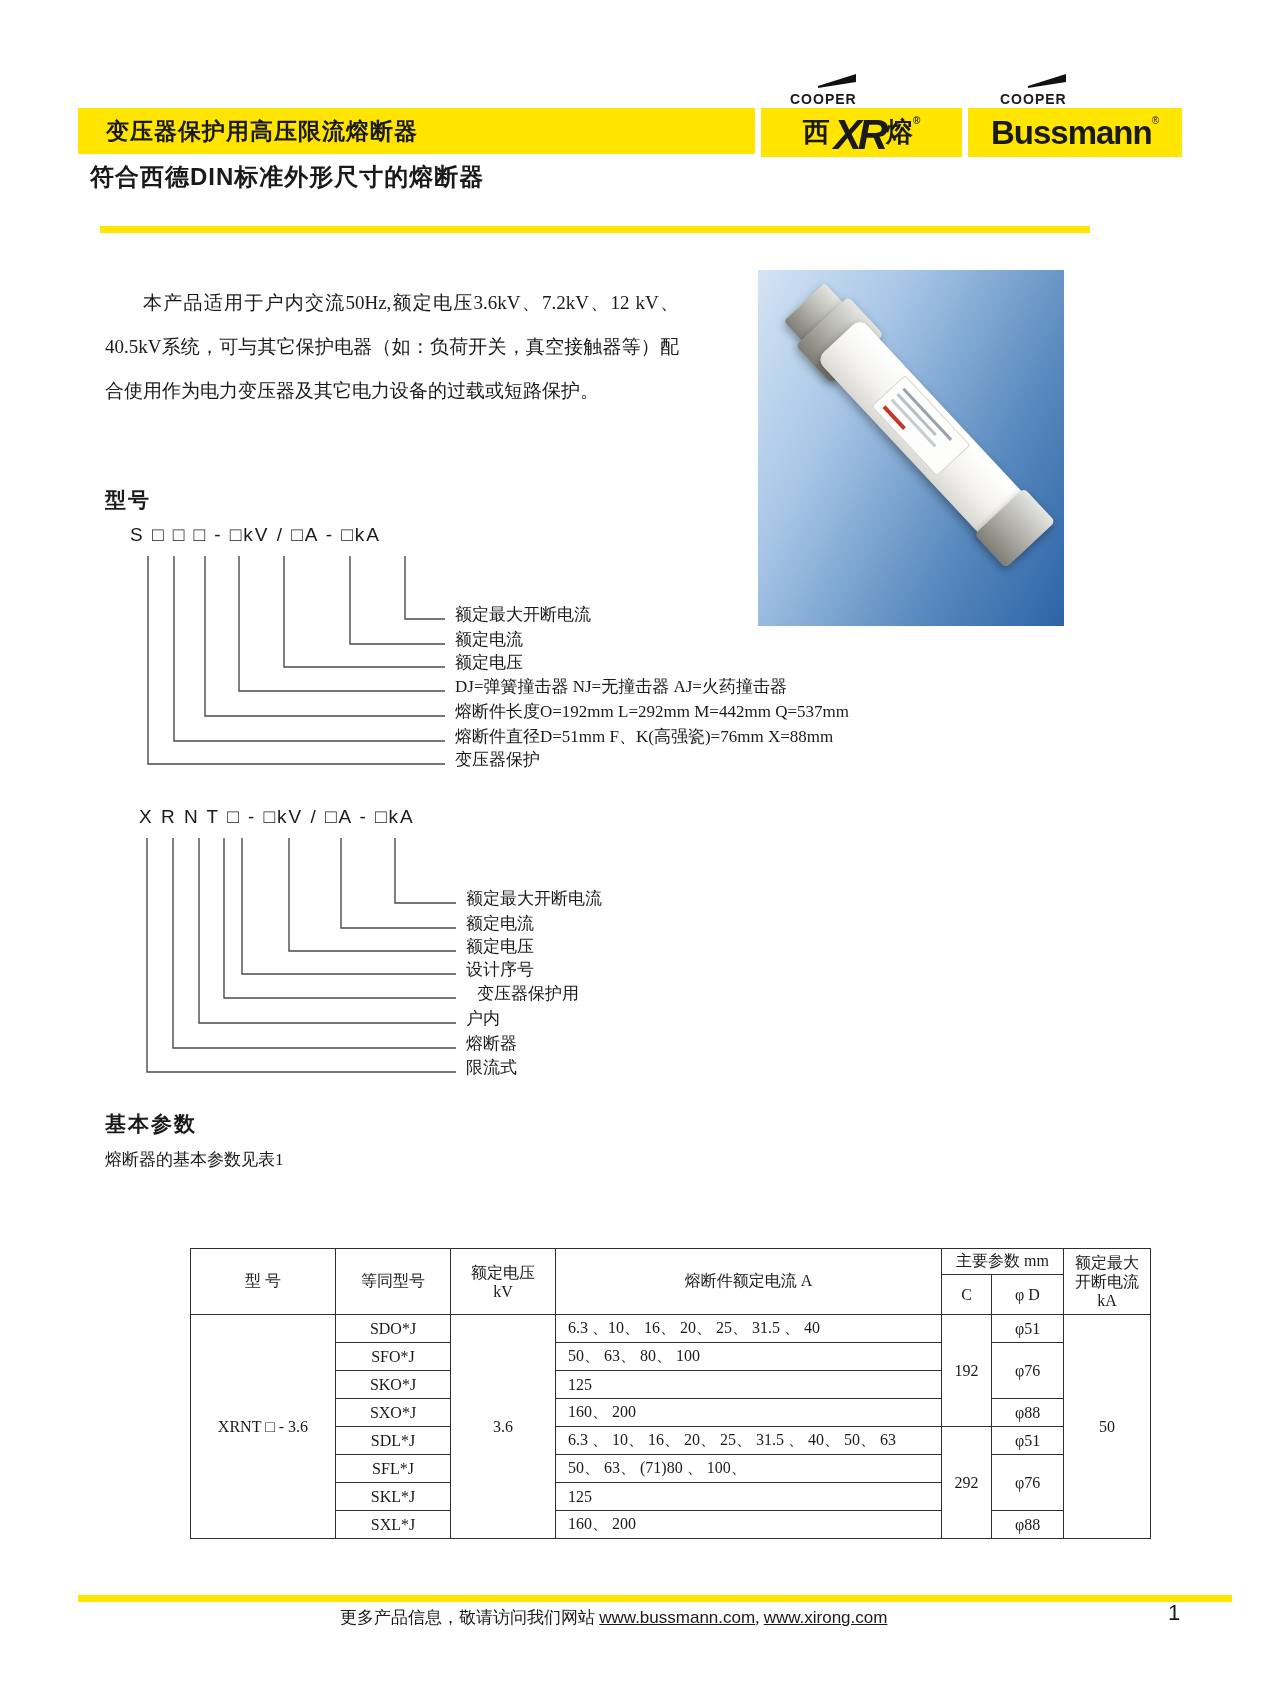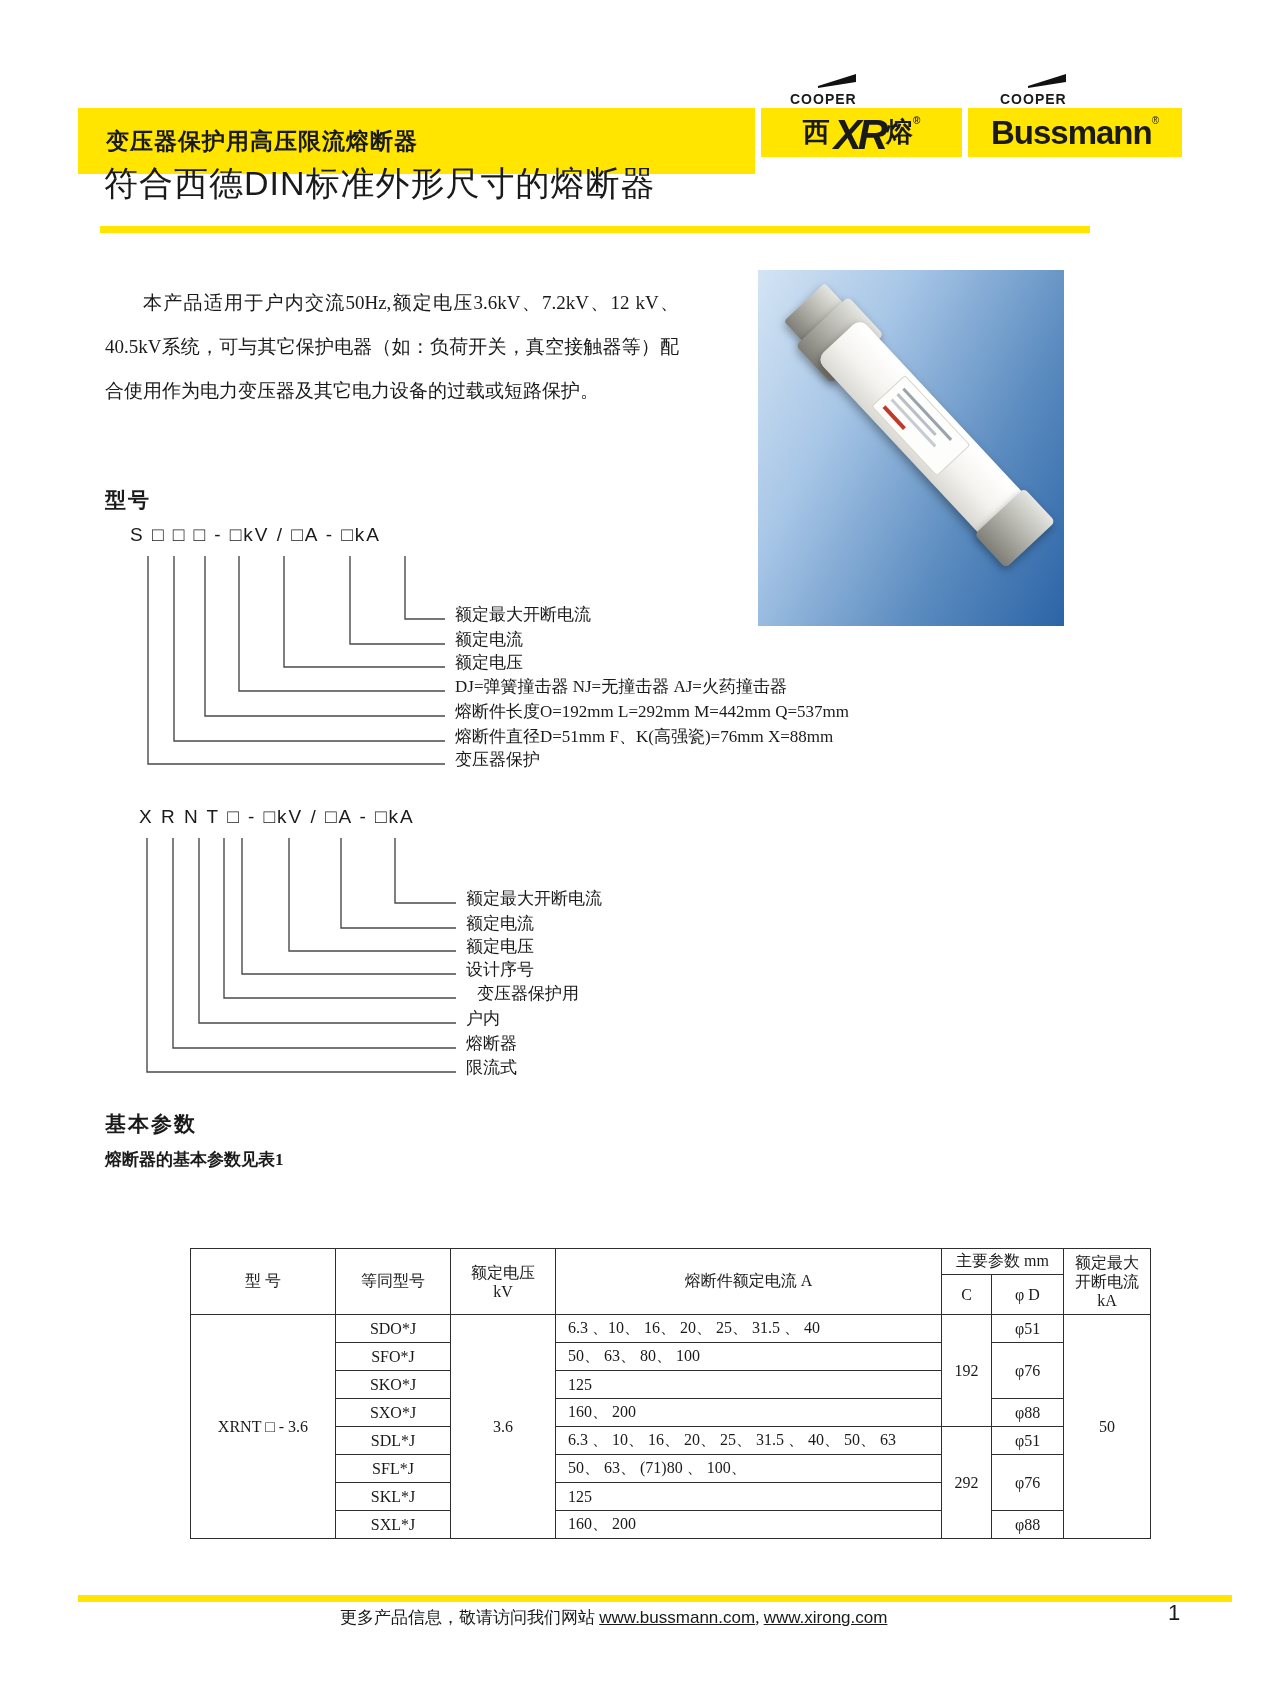--- a/index.html
+++ b/index.html
@@ -2,36 +2,36 @@
 <html style="--yellow: #FFE500;"><head>
 <meta charset="utf-8">
 <style>
   :root { --yellow:#FFE500; --ink:#1a1a1a; --line:#4a4a4a; }
   * { margin:0; padding:0; box-sizing:border-box; }
   body { background:#888; font-family:"Liberation Sans","DejaVu Sans",sans-serif; color:var(--ink); }
   #page { position:relative; width:1287px; height:1689px; background:#fff; margin:0 auto; overflow:hidden; }
   .abs { position:absolute; }
 
   
-  .yellow-bar { left:78px; top:108px; width:677px; height:66px; background:var(--yellow);
+  .yellow-bar { left:78px; top:108px; width:677px; height:46px; background:var(--yellow);
                 display:flex; align-items:center; padding-left:28px; font-size:23px; font-weight:bold; letter-spacing:1px; }
   .logo-plate { top:108px; height:49px; background:var(--yellow); display:flex; align-items:center; justify-content:center; }
   .plate-1 { left:761px; width:201px; }
   .plate-2 { left:968px; width:214px; }
   .cooper { width:90px; height:33px;margin-left:27px; }
   .cooper-1 { left:763px; top:74px; } .cooper-2 { left:973px; top:74px; }
   .cooper-word { position:absolute; left:0; bottom:0; font-size:14px; font-weight:bold; letter-spacing:1px; }
   .cooper-flag { position:absolute; left:28px; top:0; }
   .xr-logo { font-weight:bold; white-space:nowrap; line-height:1; display:flex; align-items:center; }
   .xr-cjk { font-size:27px; font-weight:900; }
   .xr-big { font-size:42px; font-weight:900; font-style:italic; letter-spacing:-4px; margin:0 2px -4px 4px; }
   .reg { font-size:10px; vertical-align:top; position:relative; top:-12px; }
   .bussmann-word { font-size:33px; font-weight:800; letter-spacing:-1px; }
 
-  .page-title { left:104px; top:161px; font-size:34px; font-weight:normal; letter-spacing:1px; }
+  .page-title { left:90px; top:161px; font-size:24px; font-weight:bold; letter-spacing:1px; }
   .divider { left:100px; top:226px; width:990px; height:7px; background:var(--yellow); }
 
   .intro { left:105px; top:281px; width:574px; font-size:19px; line-height:44px; text-indent:2em; text-align:justify;
            font-family:"Liberation Serif","DejaVu Serif",serif; }
 
   
   .photo { left:758px; top:270px; width:306px; height:356px;
            background:linear-gradient(118deg,#d4e4f4 0%,#a6c5e6 32%,#5c8cc0 68%,#2b64a6 100%); overflow:hidden; }
   .fuse { position:absolute; left:8px; top:120px; width:318px; height:64px; transform:rotate(47deg); transform-origin:150px 32px; }
   .fuse-body { position:absolute; left:36px; top:2px; width:246px; height:60px; border-radius:10px;
@@ -46,21 +46,21 @@
   .fuse-label i:nth-child(2){ top:16px; width:56px; background:#b9bfc7; }
   .fuse-label i:nth-child(3){ top:24px; width:64px; background:#c6ccd2; }
   .fuse-label i:nth-child(4){ top:34px; width:30px; background:#c0392b; height:4px; }
 
   .section-heading { font-size:21px; font-weight:bold; letter-spacing:2px; }
   .formula { font-size:19px; letter-spacing:2px; white-space:pre; }
   .callout { position:absolute; left:350px; font-size:17px; line-height:20px; white-space:nowrap;
              font-family:"Liberation Serif","DejaVu Serif",serif; }
   .callout-svg polyline { fill:none; stroke:var(--line); stroke-width:1.4; }
 
-  .note { font-size:17px; font-family:"Liberation Serif","DejaVu Serif",serif;font-weight:bold; }
+  .note { font-size:17px; font-family:"Liberation Serif","DejaVu Serif",serif; }
   .tbl-caption { left:190px; top:1218px; width:960px; text-align:center; font-size:17px;
                  font-family:"Liberation Serif","DejaVu Serif",serif; }
 
   table.params { left:190px; top:1248px; position:absolute; width:960px; border-collapse:collapse; table-layout:fixed;
                  font-size:16px; }
   table.params th, table.params td { border:1.5px solid #2e2e2e; text-align:center; vertical-align:middle; padding:2px 4px;
                  font-weight:normal; font-family:"Liberation Serif","DejaVu Serif",serif; }
   table.params .pre { white-space:pre-line; line-height:19px; }
   table.params td.cur { text-align:left; padding-left:12px; }
   tr.hdr1 { height:26px; } tr.hdr2 { height:40px; } tr.data { height:28px; }

